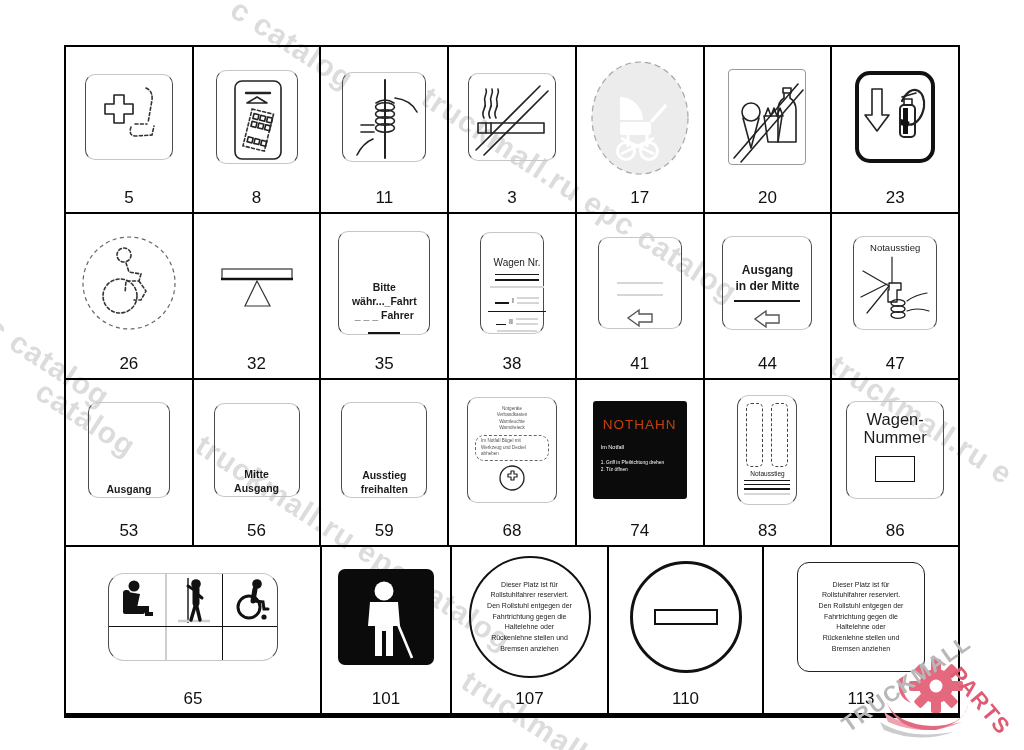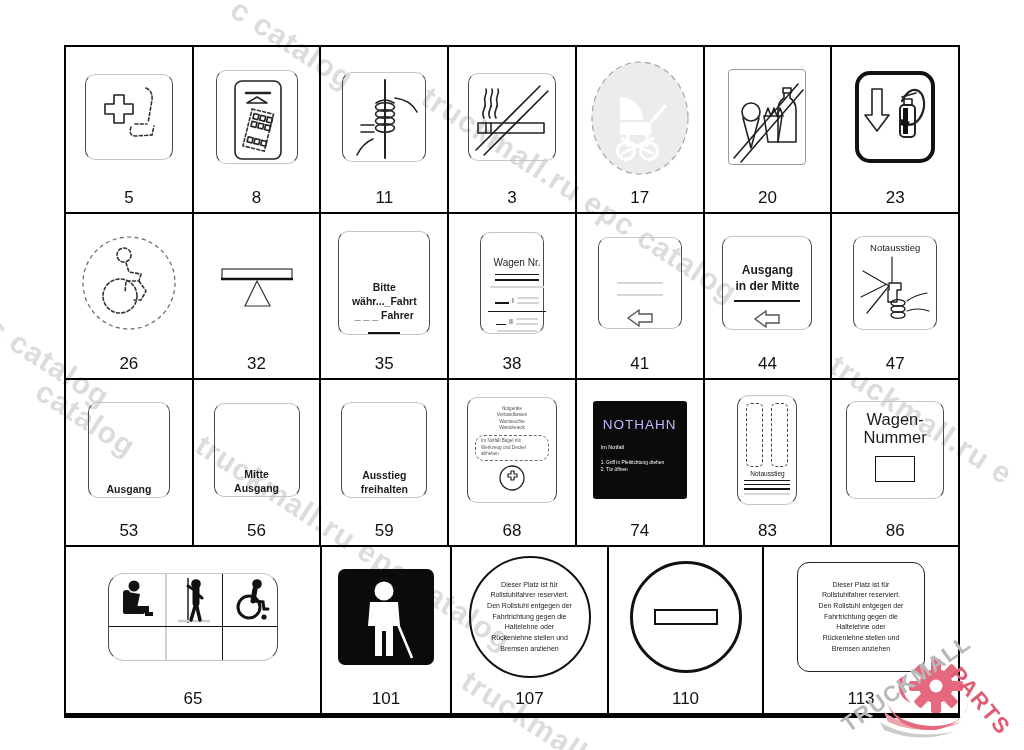--- a/index.html
+++ b/index.html
@@ -31,21 +31,21 @@
   .l{display:block;height:2px;background:#161616;}
   .lg{display:block;height:2px;background:#d6d6d6;}
   svg .ln{stroke:#222;fill:none;stroke-width:1.6;stroke-linecap:round;stroke-linejoin:round;}
   svg .dsh{stroke:#333;fill:none;stroke-width:1.6;stroke-dasharray:3 2.4;stroke-linecap:round;}
 
   
   .blk{background:#0b0b0b;border-radius:3px;}
   .circle-sign{border:2.5px solid #111;border-radius:50%;box-sizing:border-box;
                display:flex;flex-direction:column;justify-content:center;}
   .smalltxt{font-size:7px;line-height:1.52;text-align:center;color:#222;}
-  .nothahn-title{color:#c4b5fd;font-size:13.5px;letter-spacing:1px;text-align:center;margin-top:16px;}
+  .nothahn-title{color:#c2410c;font-size:13.5px;letter-spacing:1px;text-align:center;margin-top:16px;}
   .nothahn-sub{color:#fff;font-size:5.5px;text-align:left;margin:12px 0 0 8px;}
   .nothahn-step{color:#fff;font-size:4.8px;text-align:left;margin-left:8px;line-height:1.5;}
   .tiny{font-size:4.6px;line-height:1.45;color:#555;text-align:center;}
 
   
   .logo{position:absolute;z-index:6;}
   .logo-truckmall{left:852px;top:712px;font-weight:bold;font-size:22px;letter-spacing:1.5px;
                   color:#b8b8b8;transform-origin:left bottom;transform:rotate(-35deg);}
   .logo-parts{left:964px;top:662px;font-weight:bold;font-size:22px;letter-spacing:1.5px;
               color:#e05a71;transform-origin:left top;transform:rotate(50deg);}

